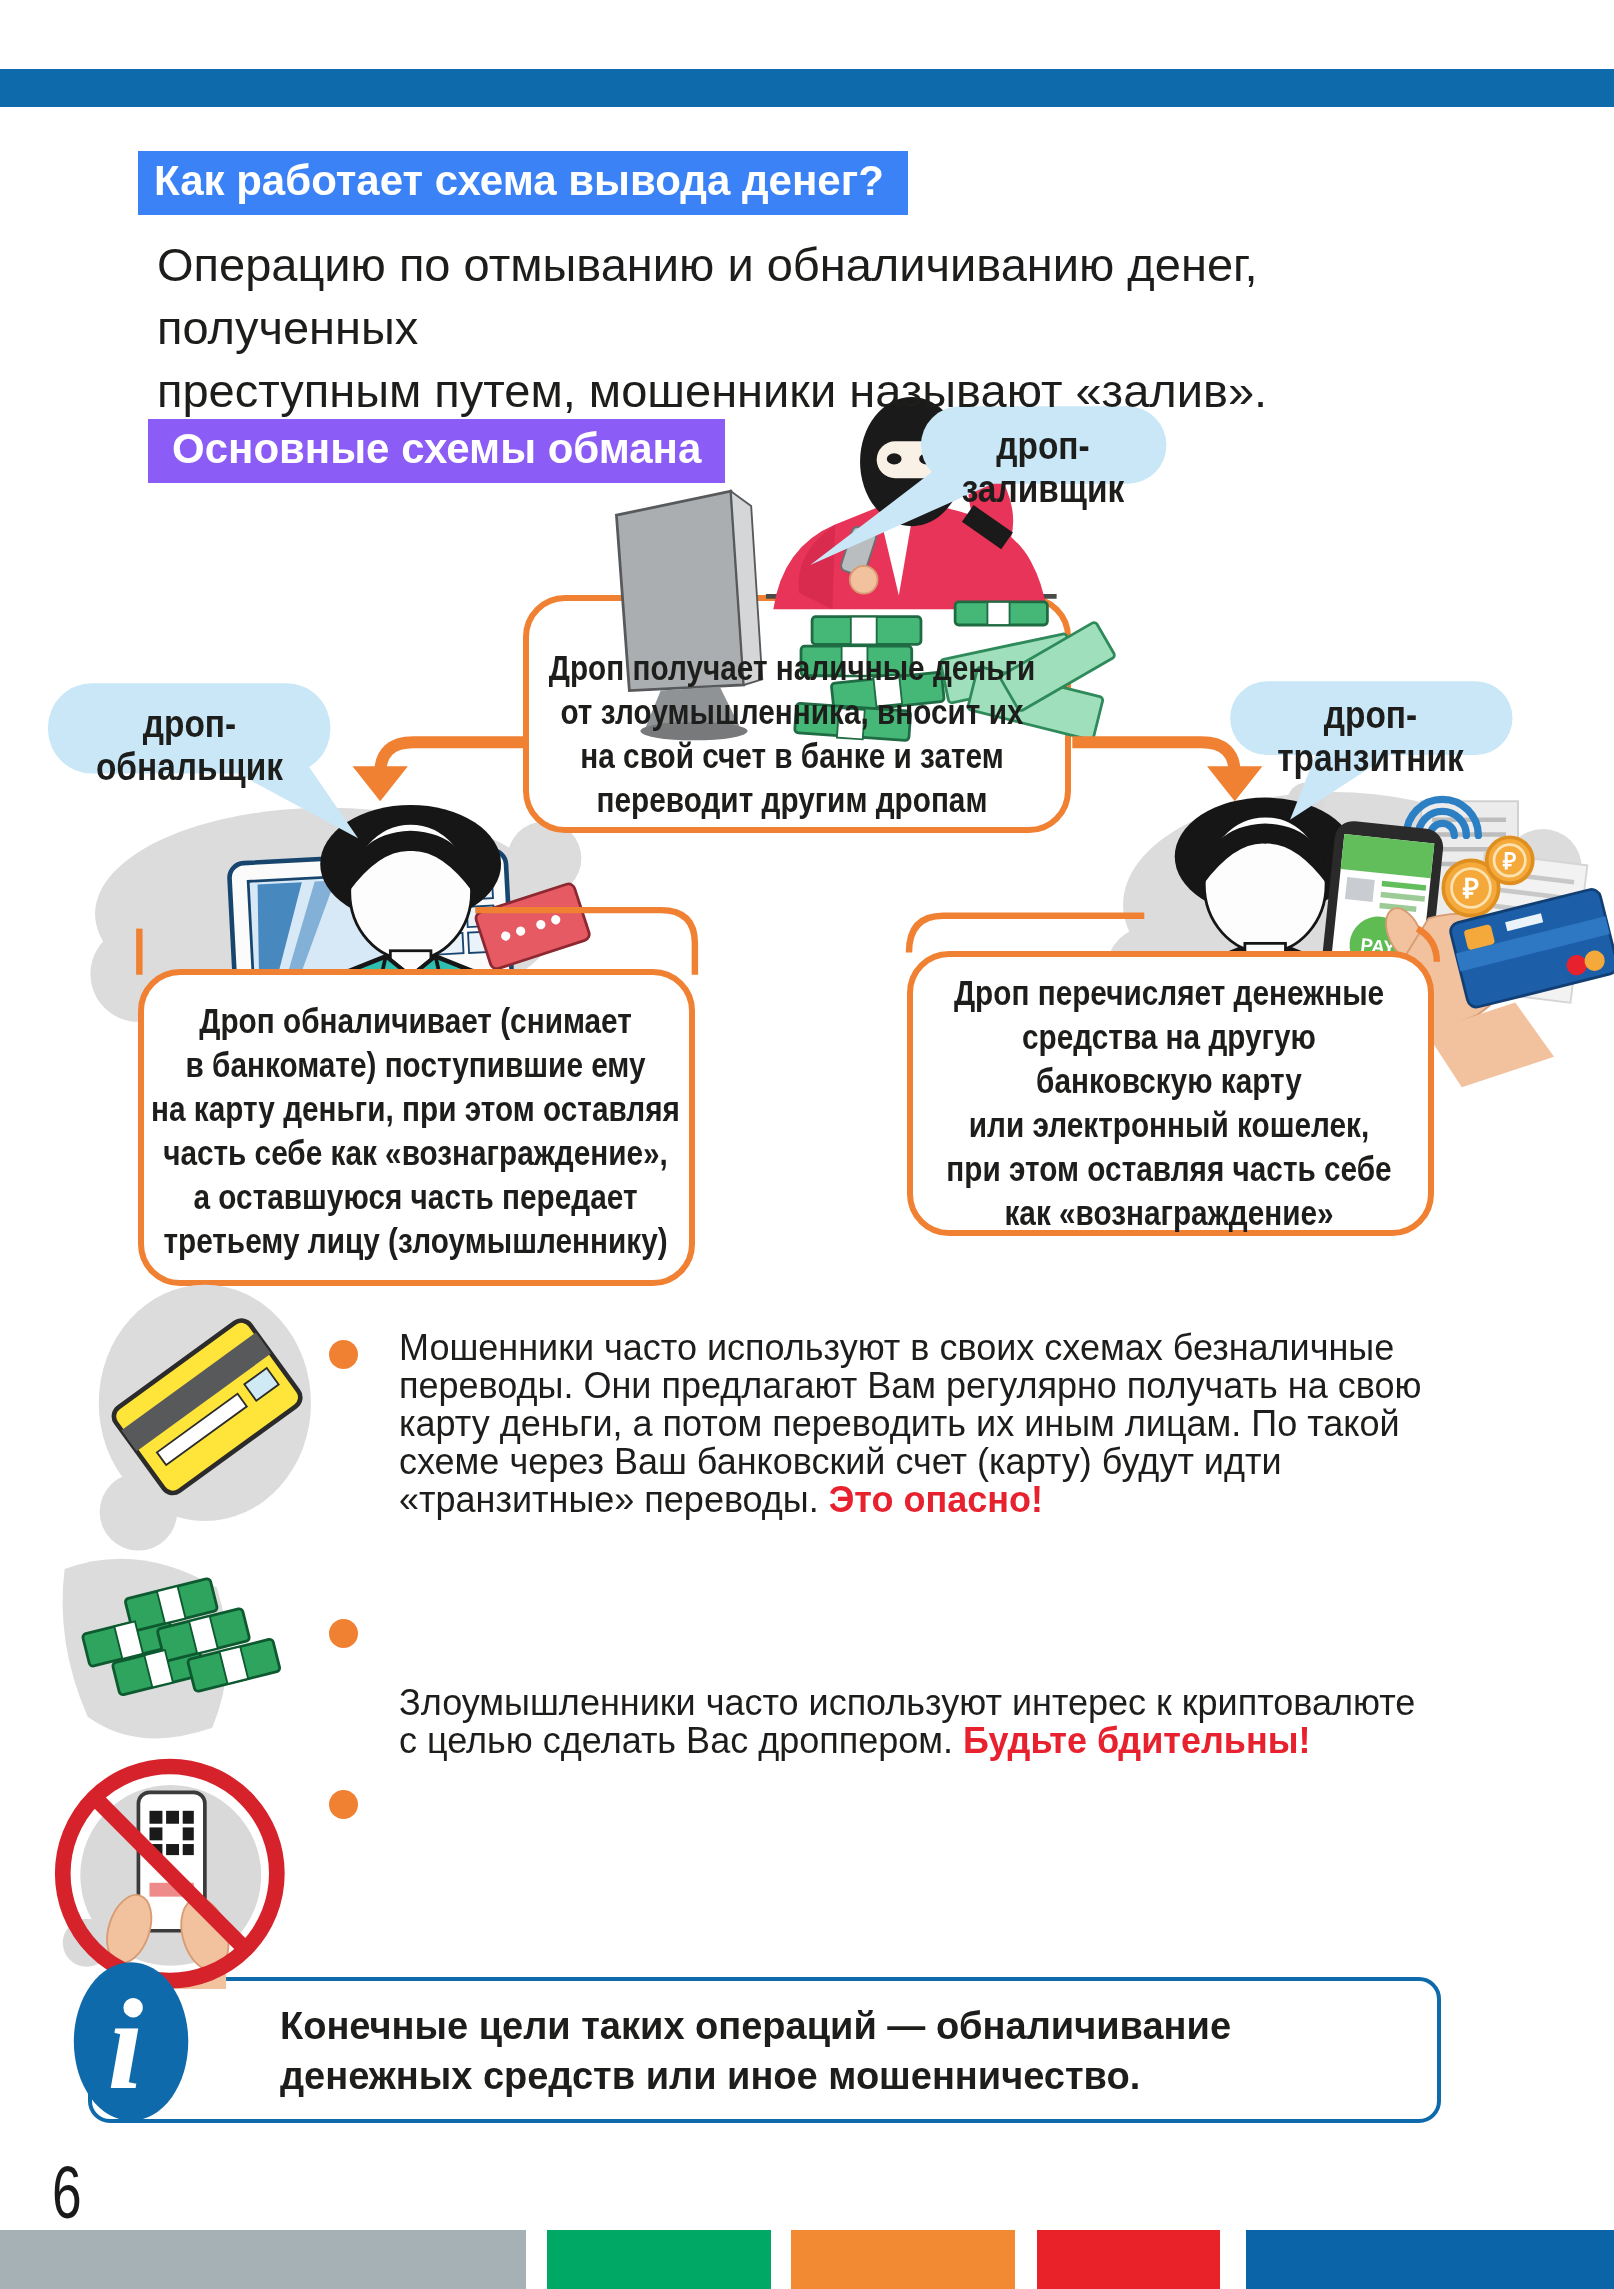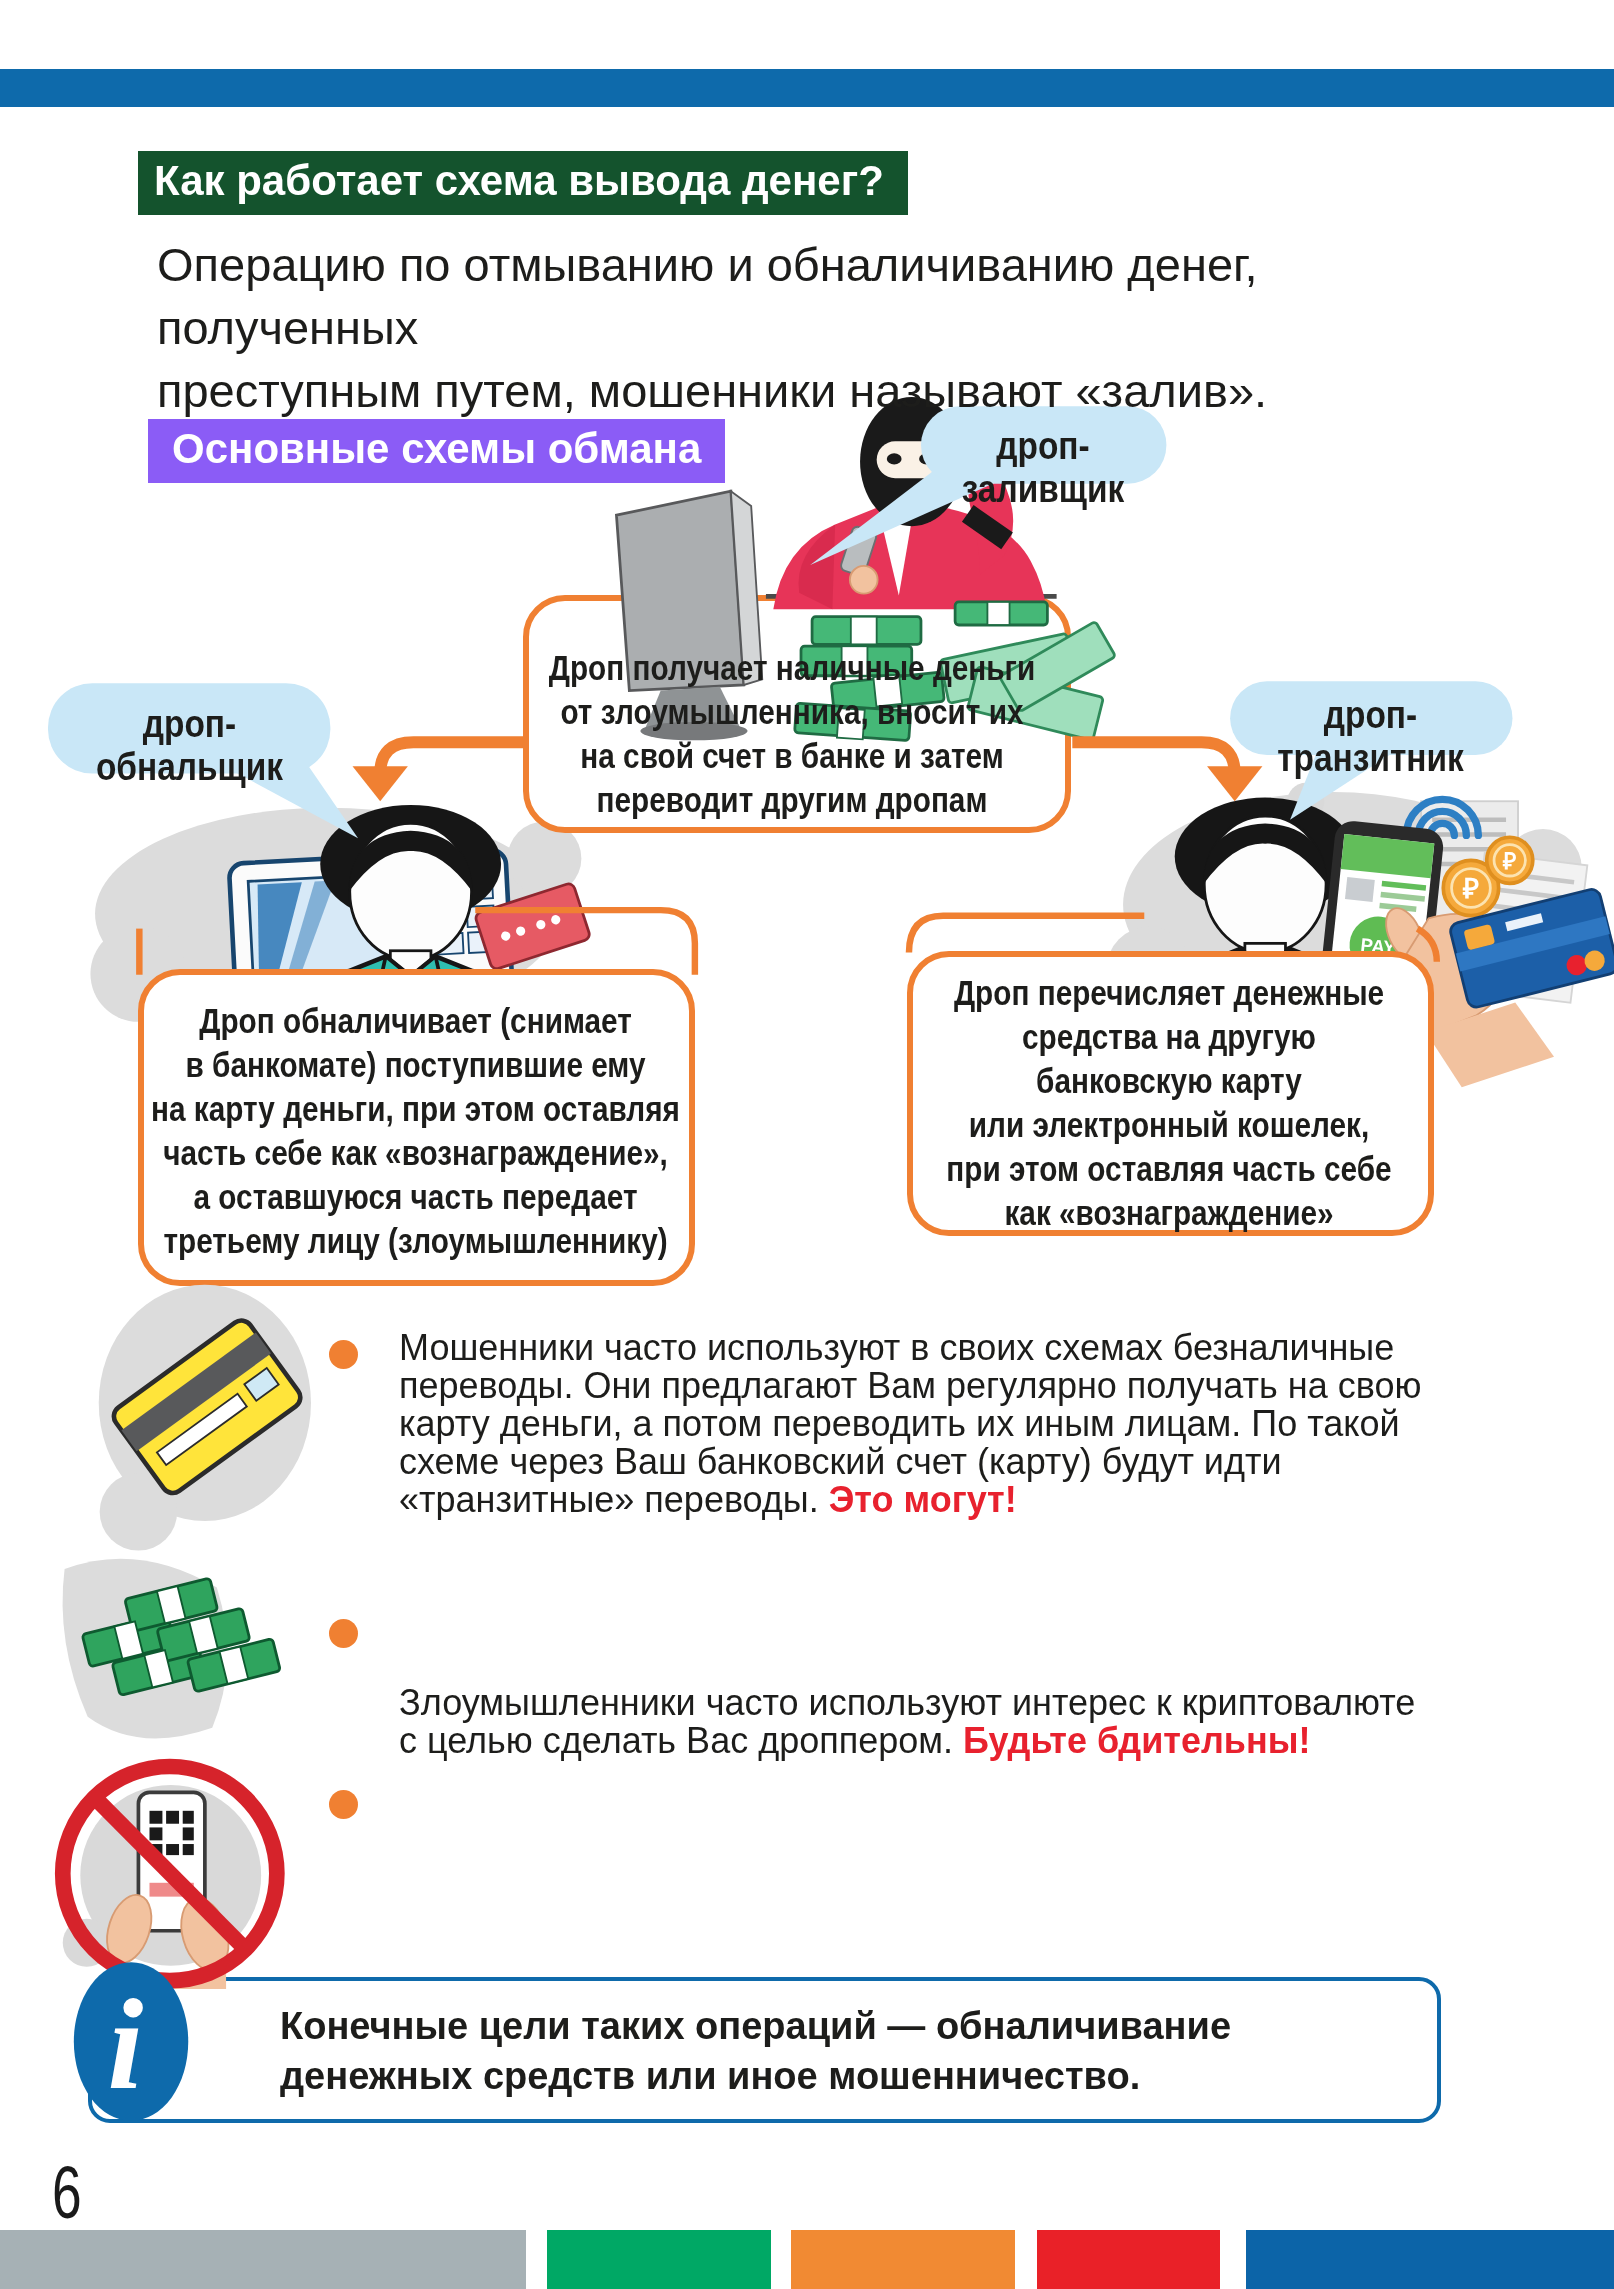--- a/index.html
+++ b/index.html
@@ -14,21 +14,21 @@
   .pre { white-space:pre-line; }
 
   
   #top-bar { left:0; top:69px; width:1614px; height:38px; background:#0E6AAB; z-index:1; }
 
   
   .banner {
     display:inline-block; color:#fff; font-weight:bold; font-size:42px;
     padding:8.3px 24px 12px 24px; line-height:1.05; z-index:4;
   }
-  #h1-banner { left:138px; top:151px; background:#14532d;padding-left:16px; }
+  #h1-banner { left:138px; top:151px; background:#3b82f6;padding-left:16px; }
   #h2-banner { left:148px; top:419px; background:#8b5cf6; }
 
   #intro { left:157px; top:234px; width:1154px; font-size:47px; line-height:1.34; z-index:4; }
 
   
   .scheme-box {
     background:#fff; border:6.5px solid #F08032; border-radius:42px; z-index:2;
   }
   #center-box { left:523px; top:595px; width:536px; height:226px; }
   #left-box   { left:138px; top:969px; width:545px; height:305px; }
@@ -369,21 +369,21 @@
 банковскую карту
 или электронный кошелек,
 при этом оставляя часть себе
 как «вознаграждение»</div>
 
 <div id="dot-1" class="abs dot"></div>
 <div id="bullet-text-1" class="abs bullet-text pre"><span>Мошенники часто используют в своих схемах безналичные
 переводы. Они предлагают Вам регулярно получать на свою
 карту деньги, а потом переводить их иным лицам. По такой
 схеме через Ваш банковский счет (карту) будут идти
-«транзитные» переводы. </span><span class="alert">Это могут!</span></div>
+«транзитные» переводы. </span><span class="alert">Это опасно!</span></div>
 
 <div id="dot-2" class="abs dot"></div>
 <div id="bullet-text-2" class="abs bullet-text pre"><span>Злоумышленники часто используют интерес к криптовалюте
 с целью сделать Вас дроппером. </span><span class="alert">Будьте бдительны!</span></div>
 
 <div id="dot-3" class="abs dot"></div>
 <div id="bullet-text-3" class="abs bullet-text pre"></div>
 
 <div id="info-text" class="abs pre">Конечные цели таких операций — обналичивание
 денежных средств или иное мошенничество.</div>

